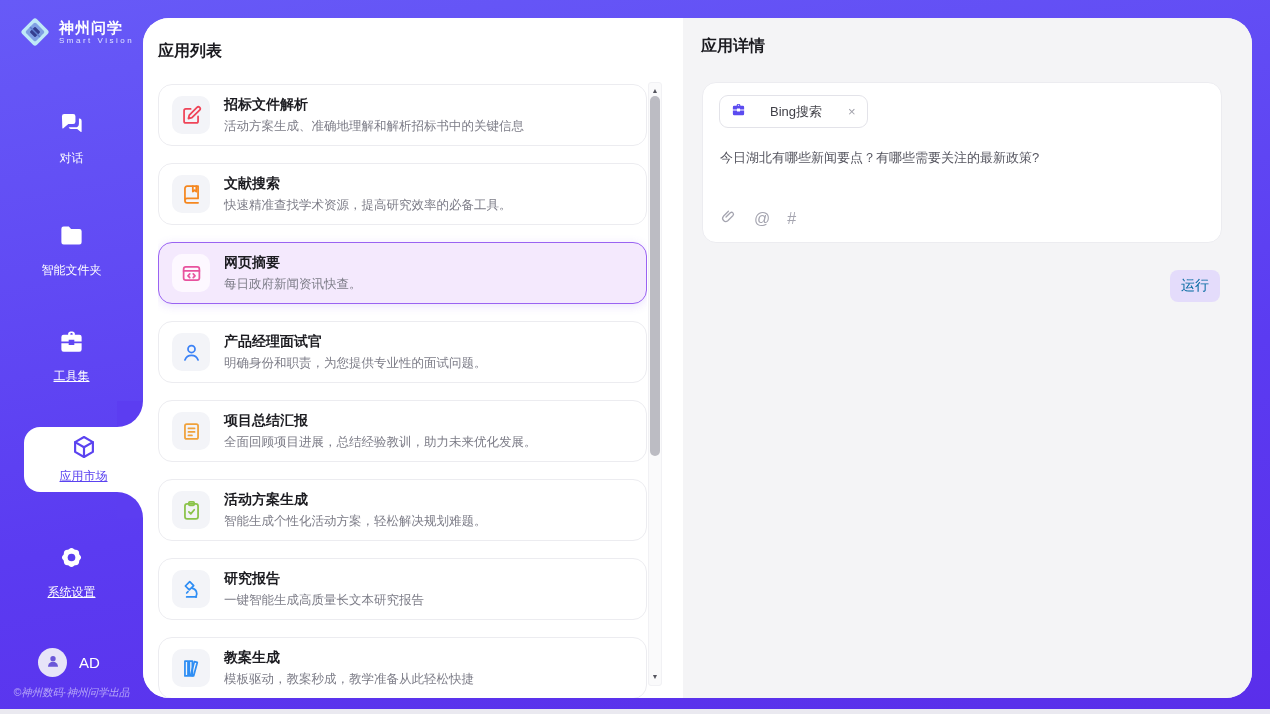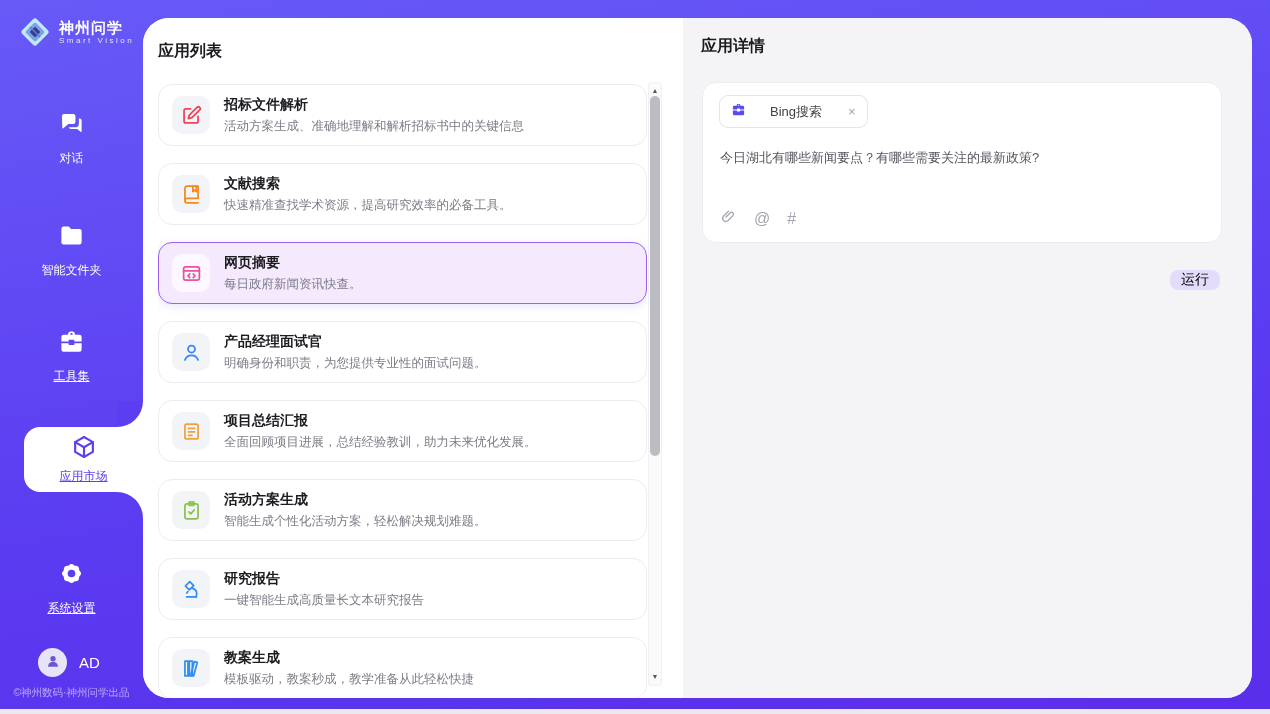--- a/index.html
+++ b/index.html
@@ -27,21 +27,21 @@
   .scoop { position: absolute; left: 117px; width: 26px; height: 26px; background: #ffffff; }
   .scoop::before { content: ""; display: block; width: 100%; height: 100%; background: #5c3df1; }
   .scoop-top { top: 401px; } .scoop-top::before { border-bottom-right-radius: 26px; }
   .scoop-bottom { top: 492px; } .scoop-bottom::before { border-top-right-radius: 26px; }
   .user-row { position: absolute; left: 38px; top: 648px; display: flex; align-items: center; gap: 12px; cursor: pointer; }
   .avatar { width: 29px; height: 29px; border-radius: 50%; background: #e7e4f8; display: flex;
             align-items: center; justify-content: center; color: #6a57d8; }
   .avatar svg { width: 16px; height: 16px; }
   .user-initials { color: #fff; font-size: 15px; }
   .sidebar-footer { position: absolute; left: 0; top: 686px; width: 143px; text-align: center;
-                    color: rgba(255,255,255,0.55); font-size: 10.5px; }
+                    color: rgba(255,255,255,0.55); font-size: 10.5px; font-style: italic; }
 
   
   .content { position: absolute; left: 143px; top: 18px; width: 1109px; height: 680px;
              background: #f4f4f6; border-radius: 26px; overflow: hidden; display: flex; }
 
   
   .list-panel { width: 540px; background: #ffffff; position: relative; flex: none; }
   .panel-title { font-size: 16px; font-weight: 700; color: #1b1b20; text-align: right; }
   .list-title { position: absolute; left: 15px; top: 23px; }
   .cards { position: absolute; left: 15px; top: 66px; width: 489px; bottom: 0; overflow: hidden; }
@@ -72,22 +72,22 @@
   .tag { position: absolute; left: 16px; top: 12px; height: 33px; border: 1px solid #e3e3e9; border-radius: 9px;
          display: inline-flex; align-items: center; gap: 24px; padding: 0 11px; background: #fff; cursor: pointer; }
   .tag svg { width: 15px; height: 15px; color: #5b4bf0; }
   .tag-label { font-size: 13px; color: #3f3f46; }
   .tag-close { color: #a1a1aa; font-size: 13px; cursor: pointer; line-height: 1; padding-left: 2px; }
   .query { position: absolute; left: 17px; top: 66px; width: 480px; font-size: 13px; color: #55555f; }
   .attach-row { position: absolute; left: 17px; bottom: 13px; display: flex; gap: 17px; align-items: center;
                 color: #a5a5b0; }
   .attach-row svg { width: 17px; height: 17px; cursor: pointer; }
   .glyph-icon { font-size: 16px; cursor: pointer; }
-  .run-btn { position: absolute; right: 32px; top: 252px; width: 50px; height: 20px; background: #e4dcfb;
-             color: #000000; border: none; border-radius: 8px; font-size: 14px; cursor: pointer;
+  .run-btn { position: absolute; right: 32px; top: 252px; width: 50px; height: 32px; background: #e4dcfb;
+             color: #0369a1; border: none; border-radius: 8px; font-size: 14px; cursor: pointer;
              font-family: inherit; }
 </style>
 </head>
 <body>
 
 <div class="page">
 
   <div class="sidebar">
     <div class="logo">
       <span class="logo-diamond">
@@ -131,21 +131,21 @@
     <div class="active-bubble">
       <span><svg viewBox="0 0 24 24" fill="none" stroke="currentColor" stroke-width="2" stroke-linecap="round" stroke-linejoin="round">
             <path d="M12 2.8l8.2 4.7v9L12 21.2l-8.2-4.7v-9z"></path>
             <path d="M3.8 7.5L12 12.2l8.2-4.7"></path>
             <path d="M12 12.2V21"></path>
           </svg></span>
       <span class="nav-label u">应用市场</span>
     </div>
     <div class="scoop scoop-bottom"></div>
 
-    <div class="nav-item" style="top:560px">
+    <div class="nav-item" style="top:544px">
       <span><svg viewBox="0 0 24 24">
             <g fill="currentColor">
               <rect x="5.2" y="5.2" width="13.6" height="13.6" rx="3.2"></rect>
               <rect x="5.2" y="5.2" width="13.6" height="13.6" rx="3.2" transform="rotate(45 12 12)"></rect>
             </g>
             <circle cx="12" cy="12" r="3.4" fill="#5b3ef0"></circle>
           </svg></span>
       <span class="nav-label u">系统设置</span>
     </div>
 

